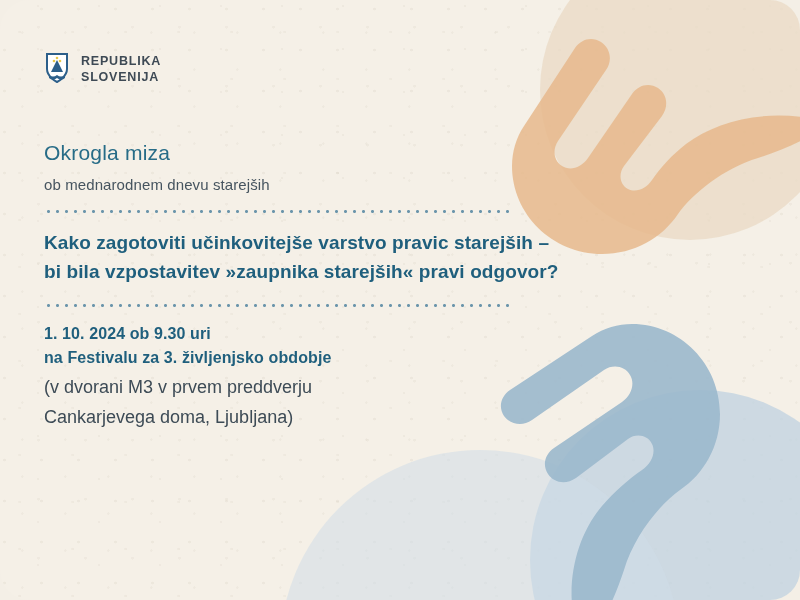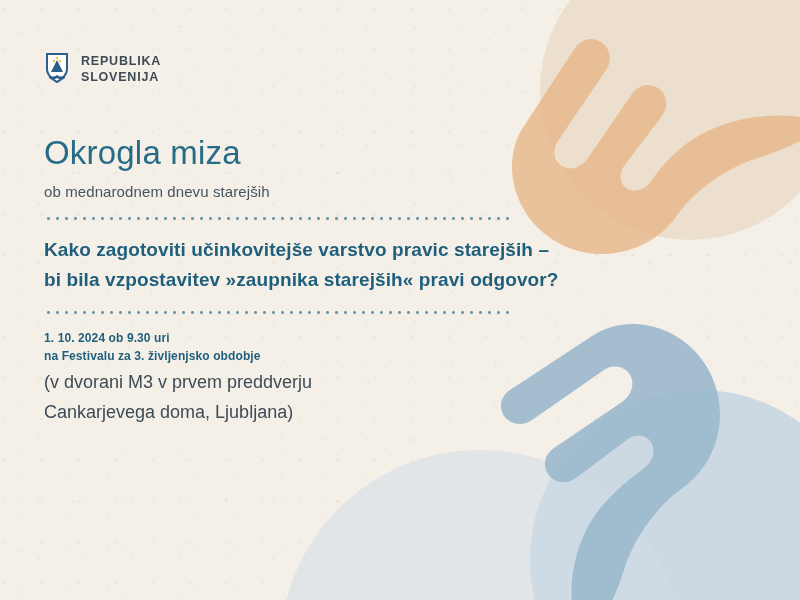--- a/index.html
+++ b/index.html
@@ -13,20 +13,21 @@
     font-family: "Liberation Sans", sans-serif;
     background: #f4efe6;
   }
 
   .poster {
     position: relative;
     width: 800px;
     height: 600px;
     background: #f5f0e7;
     overflow: hidden;
+    border-radius: 30px;
   }
 
   
   .texture {
     position: absolute;
     inset: 0;
     background-image:
       radial-gradient(circle at 12% 22%, rgba(190,180,160,.16) 0 1.2px, transparent 1.6px),
       radial-gradient(circle at 37% 68%, rgba(190,180,160,.13) 0 1.1px, transparent 1.5px),
       radial-gradient(circle at 62% 14%, rgba(190,180,160,.12) 0 1.0px, transparent 1.4px),
@@ -106,24 +107,25 @@
   .logo-text.blue { color: #2b6b86; }
 
   
   .content {
     position: absolute;
     left: 44px;
     top: 132px;
     width: 520px;
   }
   .title-1, .title-2 {
-    font-size: 33px;
+    font-size: 21px;
     color: #276c87;
     line-height: 1.28;
     letter-spacing: .2px;
+    margin-top: 8px;
   }
   .subtitle {
     font-size: 15px;
     color: #46545f;
     margin-top: 9px;
     letter-spacing: .1px;
   }
 
   .dots {
     margin: 17px 0 15px 0;
@@ -136,21 +138,21 @@
 
   .question {
     font-size: 19px;
     font-weight: bold;
     color: #1f5f7d;
     line-height: 1.55;
     letter-spacing: .1px;
   }
 
   .when {
-    font-size: 12px;
+    font-size: 16px;
     font-weight: bold;
     color: #1f5f7d;
     line-height: 1.5;
     letter-spacing: .1px;
   }
   .venue {
     font-size: 18px;
     color: #3d4b56;
     line-height: 1.45;
     margin-top: 4px;

